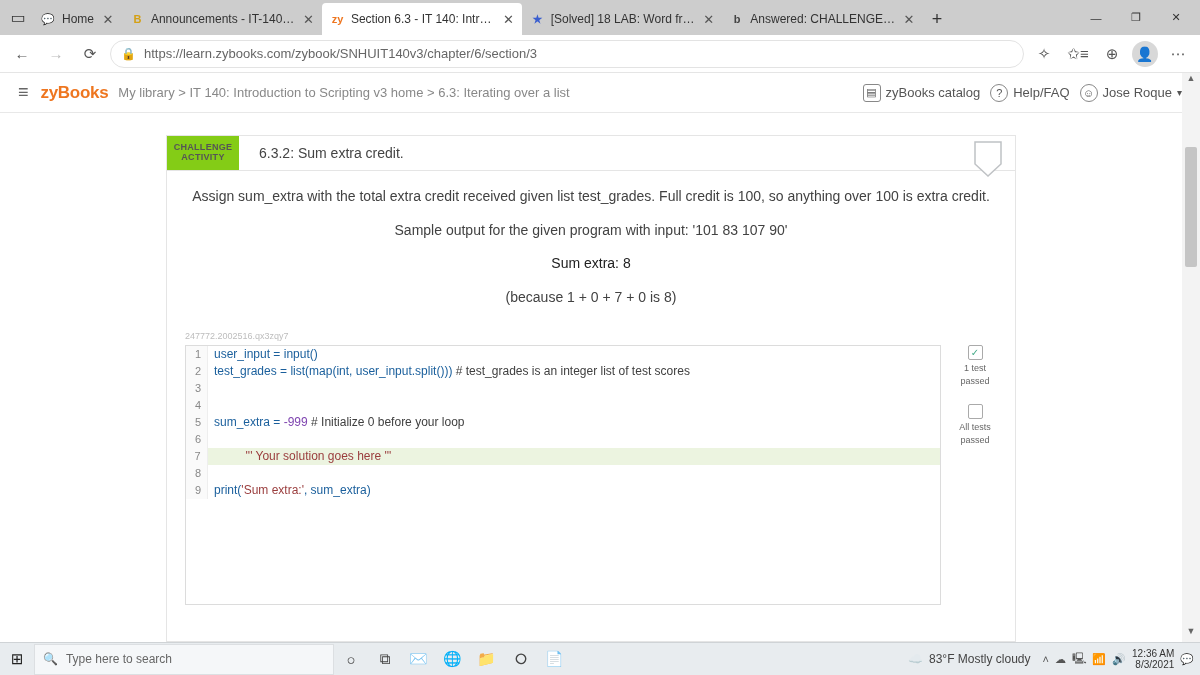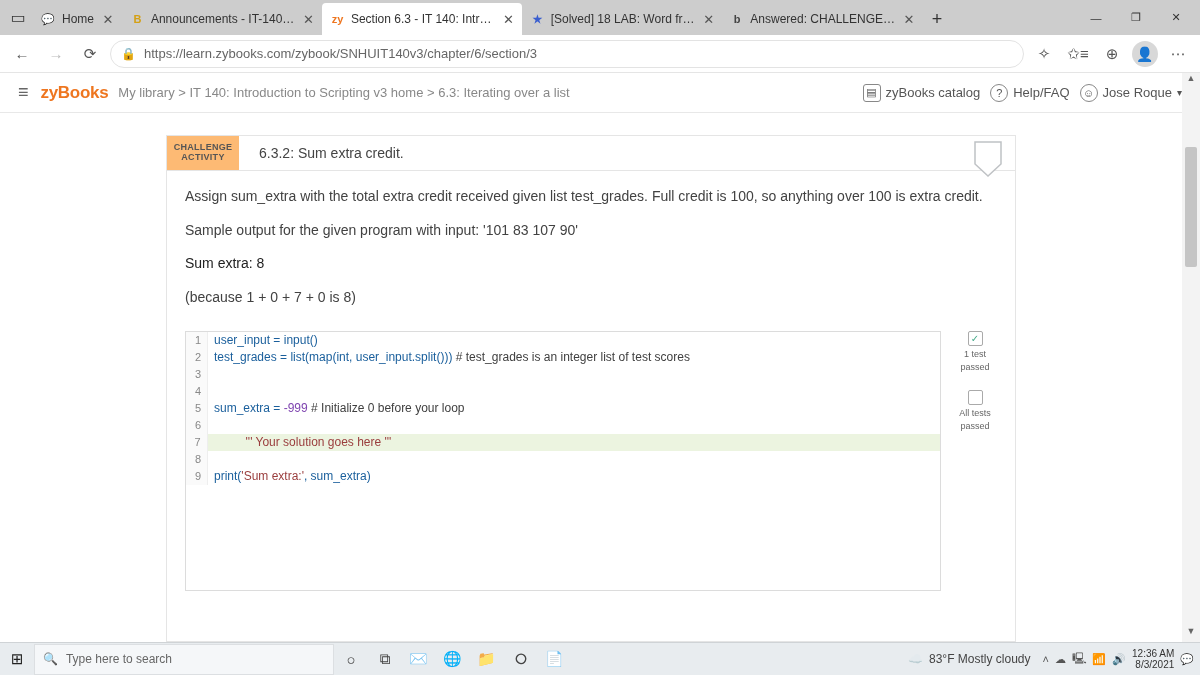--- a/index.html
+++ b/index.html
@@ -32,26 +32,26 @@
 .zbtn { display:flex; align-items:center; gap:5px; color:#555; font-size:13px; }
 .zic { width:18px; height:18px; border:1px solid #888; border-radius:50%; display:flex; align-items:center; justify-content:center; font-size:11px; }
 
 .page { position:absolute; top:113px; bottom:33px; left:0; right:18px; overflow:hidden; display:flex; justify-content:center; background:#fff; }
 .scrollbar-v { position:absolute; right:0; top:73px; width:18px; bottom:33px; background:#f3f3f3; }
 .scrollbar-v .thumb { position:absolute; top:74px; left:3px; right:3px; height:120px; background:#c5c5c5; border-radius:2px; }
 .scrollbar-v .arr { position:absolute; left:0; right:0; height:16px; text-align:center; font-size:9px; color:#666; }
 
 .card { width:850px; margin-top:22px; border:1px solid #e5e5e5; position:relative; }
 .card-head { display:flex; align-items:stretch; border-bottom:1px solid #e5e5e5; }
-.badge { width:72px; background:#fdba74; font-size:9px; color:#555; display:flex; flex-direction:column; align-items:center; justify-content:center; line-height:1.1; font-weight:600; letter-spacing:.3px; }
+.badge { width:72px; background:#84cc16; font-size:9px; color:#555; display:flex; flex-direction:column; align-items:center; justify-content:center; line-height:1.1; font-weight:600; letter-spacing:.3px; }
 .act-title { padding:9px 20px; font-size:14px; color:#444; }
 .shield { position:absolute; right:12px; top:4px; width:30px; height:38px; }
 .shield svg { width:30px; height:38px; }
 
-.card-body { padding:16px 18px 10px; font-size:14px; color:#424242; }
+.card-body { padding:16px 18px 10px; font-size:14px; color:#424242;text-align:center; }
 .card-body p { margin-bottom:14px; line-height:1.4; }
 .mono { font-family:Liberation Sans, sans-serif; font-size:14px; color:#222; }
 
 .uid { font-size:9px; color:#bdbdbd; padding:0 18px 4px; }
 .code-outer { margin:0 18px 14px; display:flex; align-items:flex-start; gap:12px; }
 .code-box { flex:1; border:1px solid #dcdcdc; height:260px; background:#fff; position:relative; font-family:Consolas,monospace; font-size:12px; }
 .code-row { display:flex; line-height:17px; }
 .gutter { width:22px; text-align:right; padding-right:6px; color:#888; background:#fafafa; border-right:1px solid #eee; font-size:11px; user-select:none; }
 .code { padding-left:6px; white-space:pre; color:#1a5f9c; }
 .code.hl { background:#ecf4e0; width:100%;padding-left:38px; }
@@ -169,20 +169,21 @@
       </div>
     </div>
 
     <div class="card-body">
       <p>Assign sum_extra with the total extra credit received given list test_grades. Full credit is 100, so anything over 100 is extra credit.</p>
       <p>Sample output for the given program with input: '101 83 107 90'</p>
       <p class="mono">Sum extra: 8</p>
       <p>(because 1 + 0 + 7 + 0 is 8)</p>
     </div>
 
+    <div class="uid">247772.2002516.qx3zqy7</div>
     <div class="code-outer">
       <div class="code-box">
           <div class="code-row">
             <div class="gutter">1</div>
             <div class="code"><span>user_input = input()</span></div>
           </div>
           <div class="code-row">
             <div class="gutter">2</div>
             <div class="code"><span>test_grades = list(map(int, user_input.split()))</span><span class="comment"> # test_grades is an integer list of test scores</span></div>
           </div>

